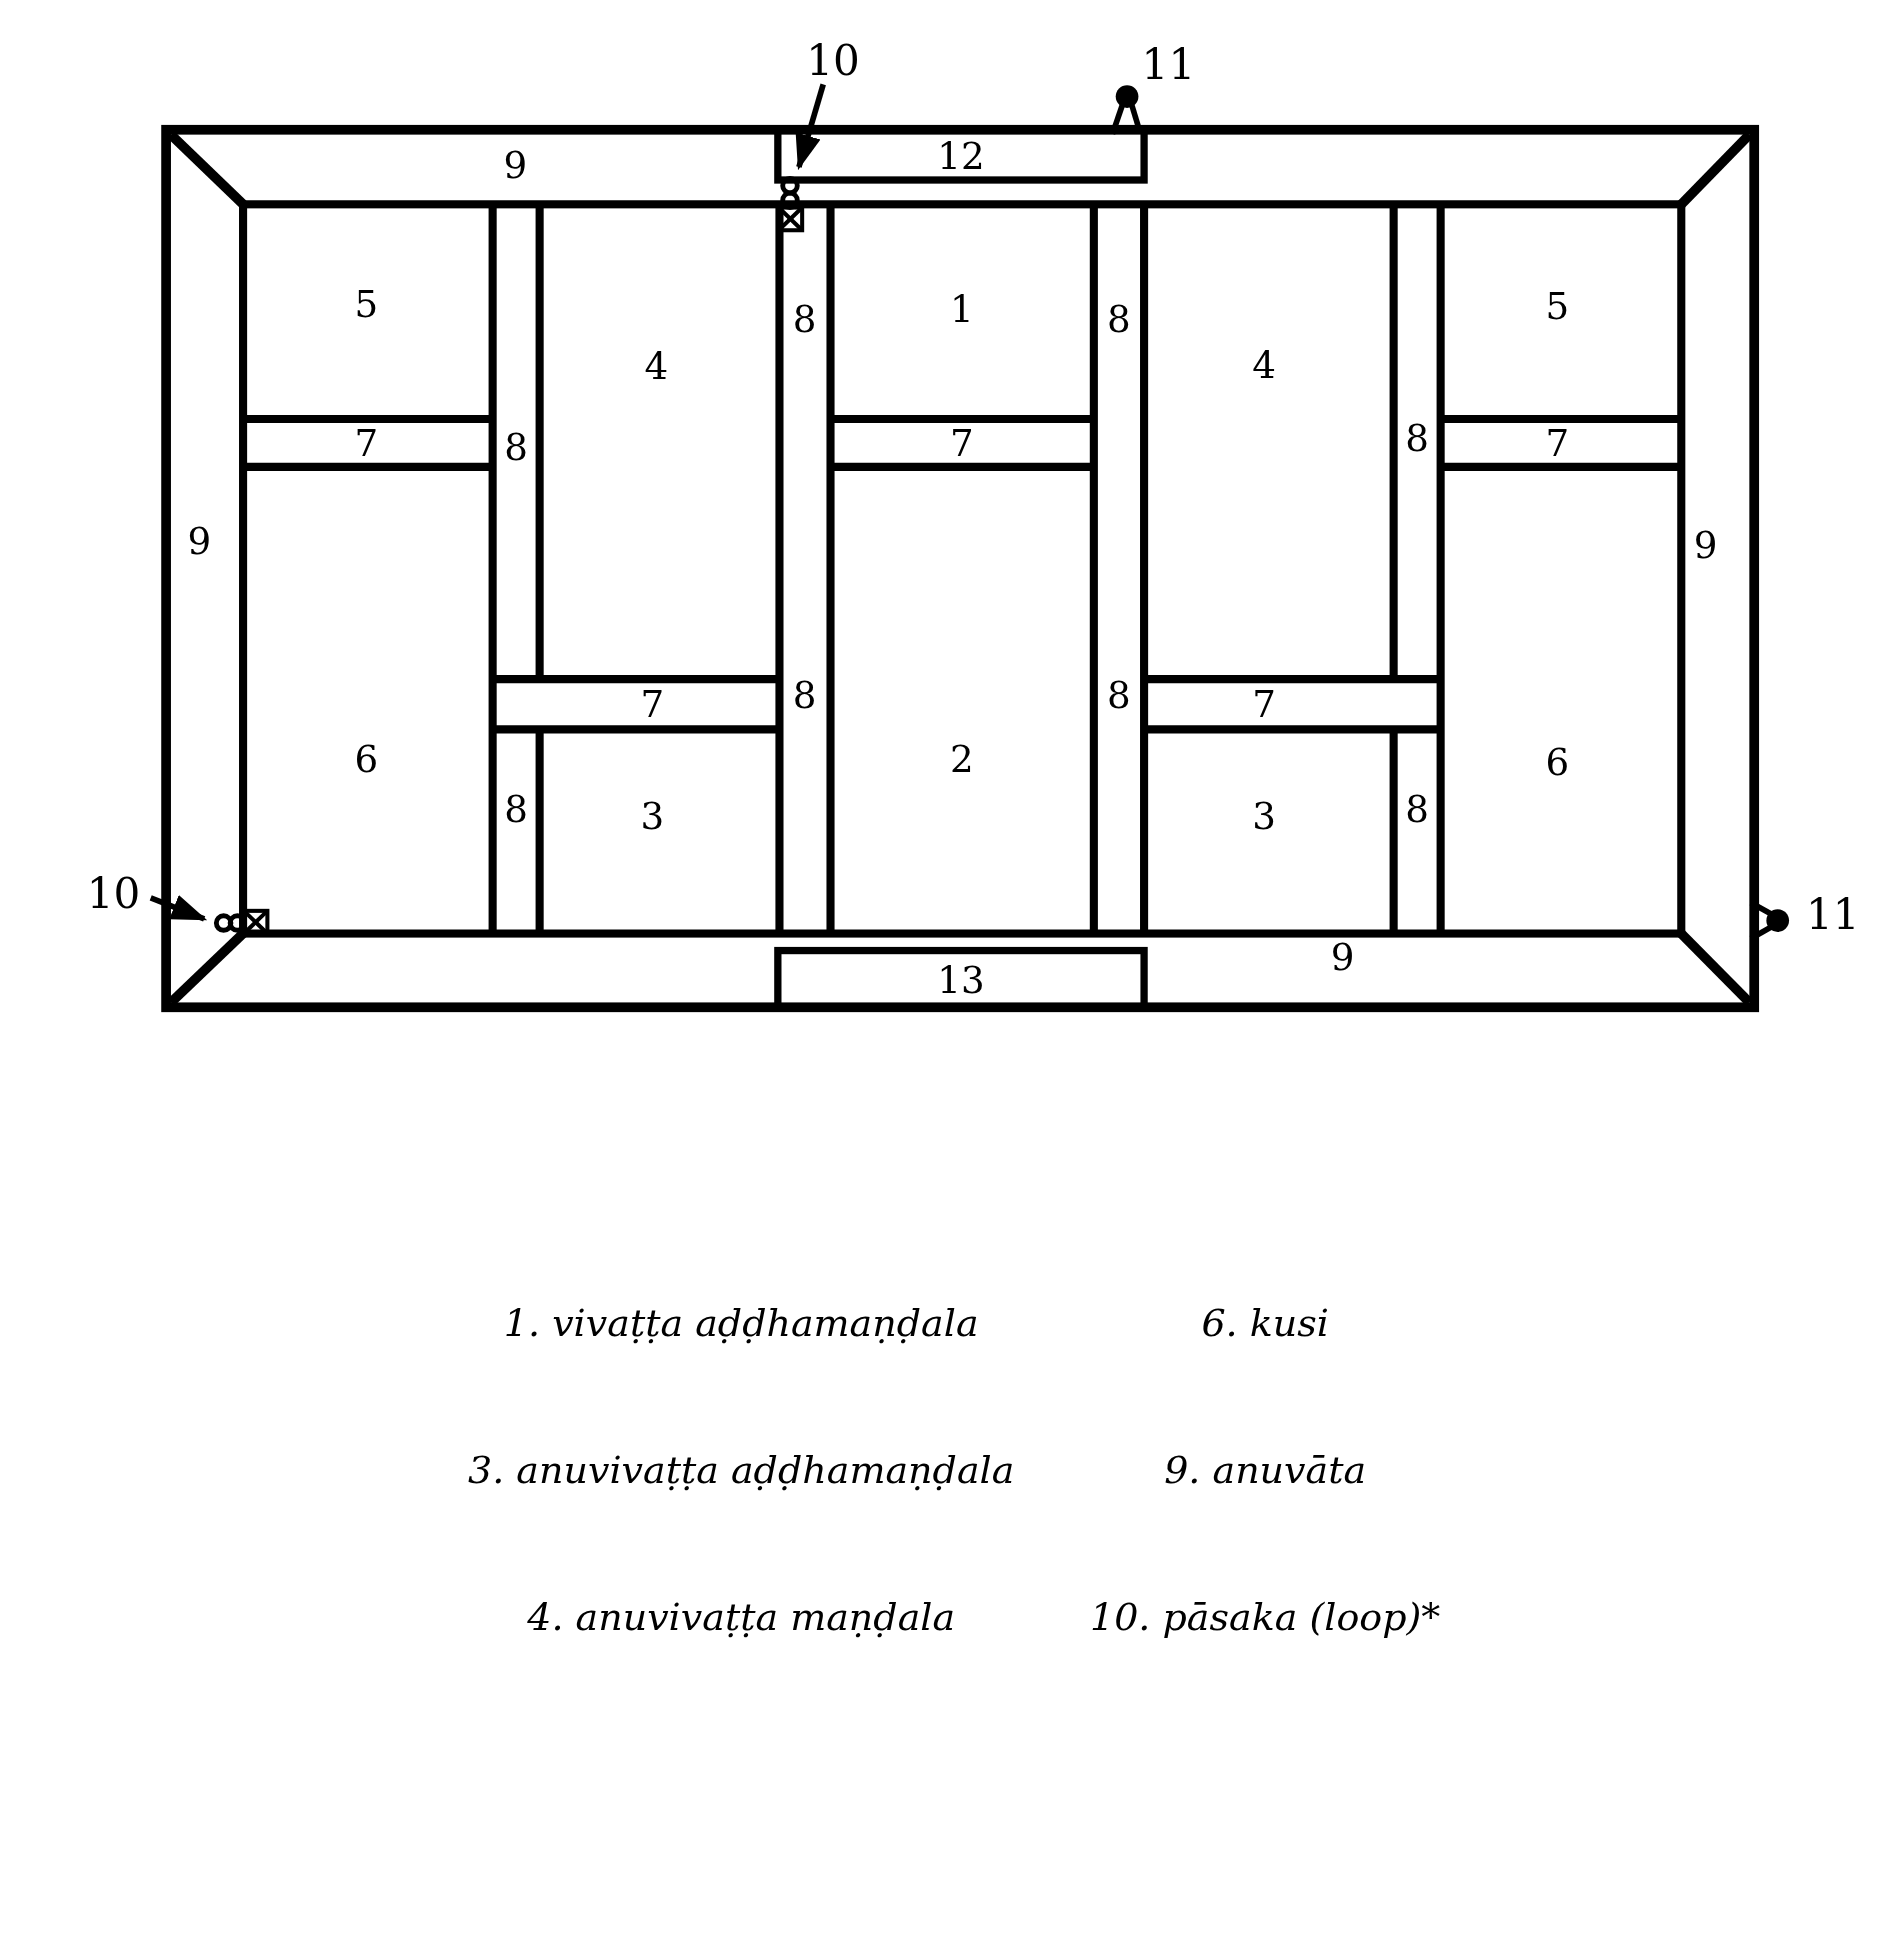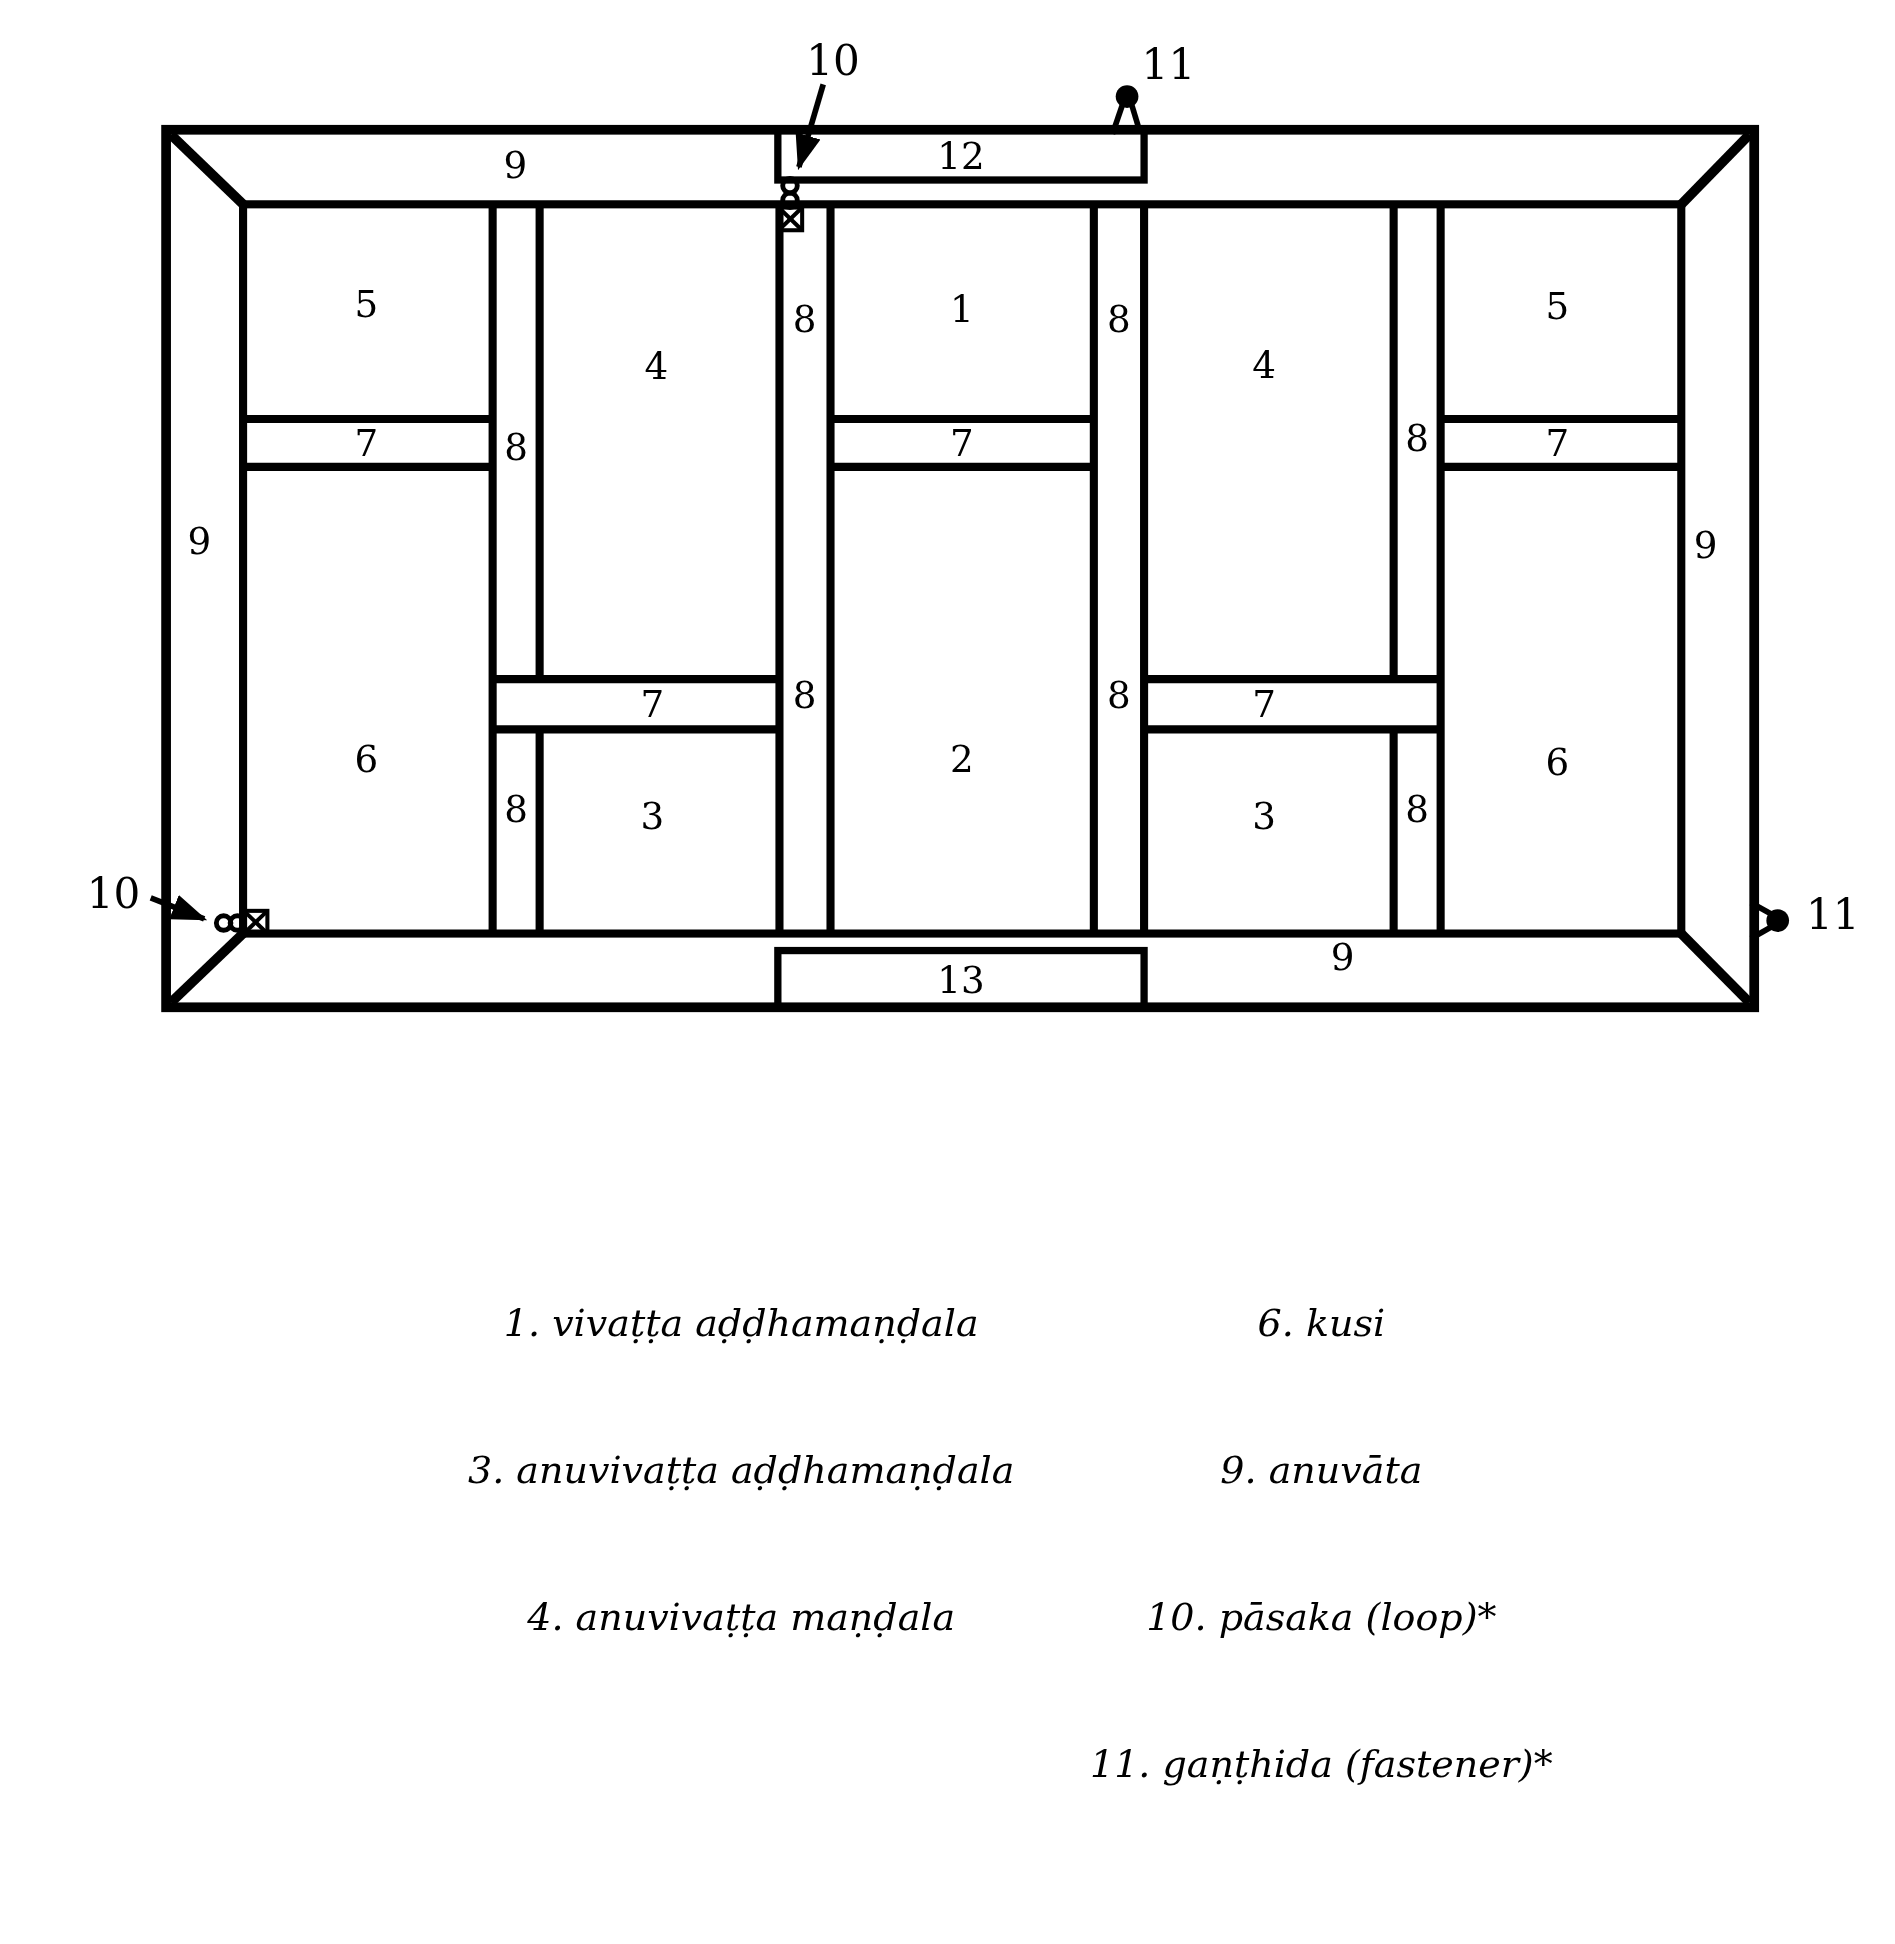--- a/index.html
+++ b/index.html
@@ -140,18 +140,17 @@
     <div class="legend-item">1. vivaṭṭa aḍḍhamaṇḍala</div>
     <div class="legend-item">3. anuvivaṭṭa aḍḍhamaṇḍala</div>
     <div class="legend-item">4. anuvivaṭṭa maṇḍala</div>
     
     
   </div>
   <div class="legend-col legend-right">
     <div class="legend-item">6. kusi</div>
     <div class="legend-item">9. anuvāta</div>
     <div class="legend-item">10. pāsaka (loop)*</div>
-    <div class="legend-item">11. gaṇṭhida (fastener)*</div>
     
     
   </div>
 </div>
 
 
 </body></html>

